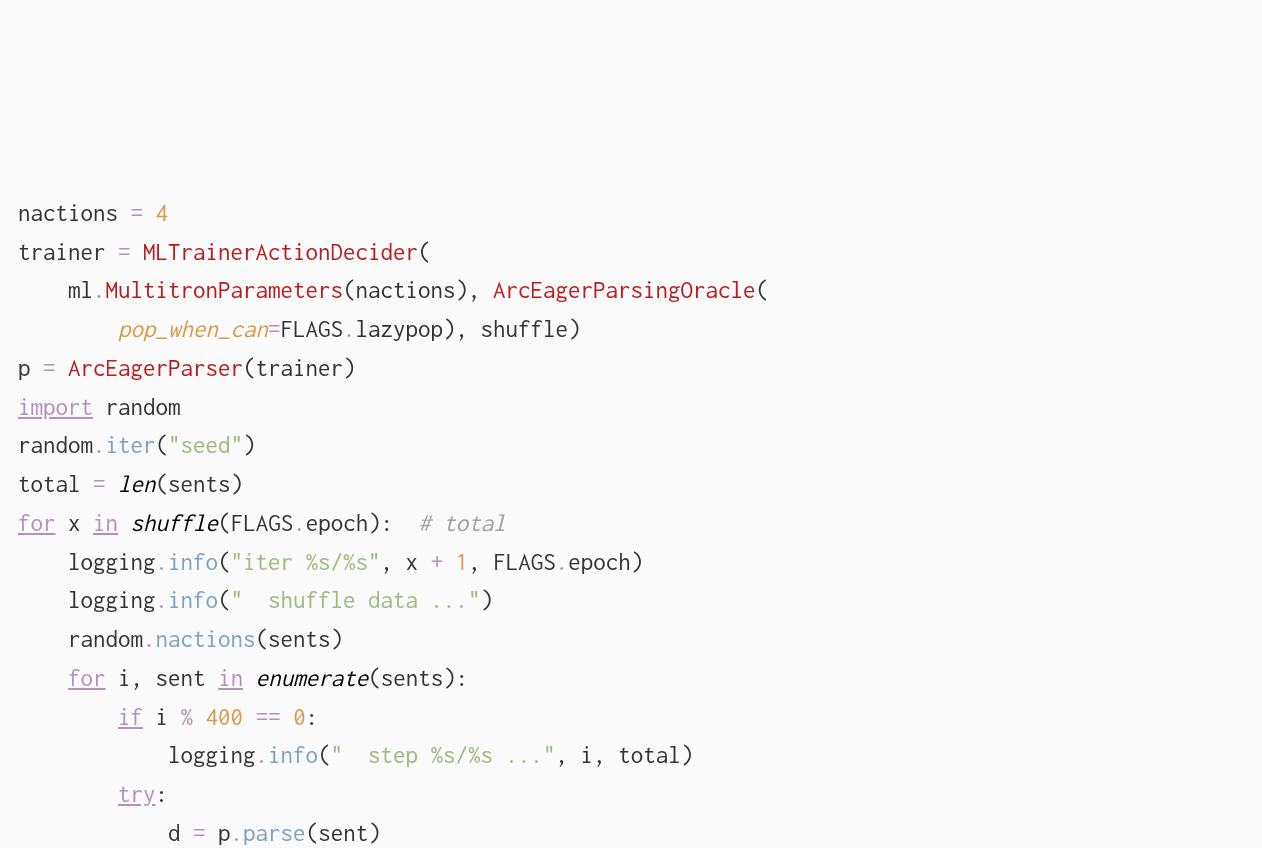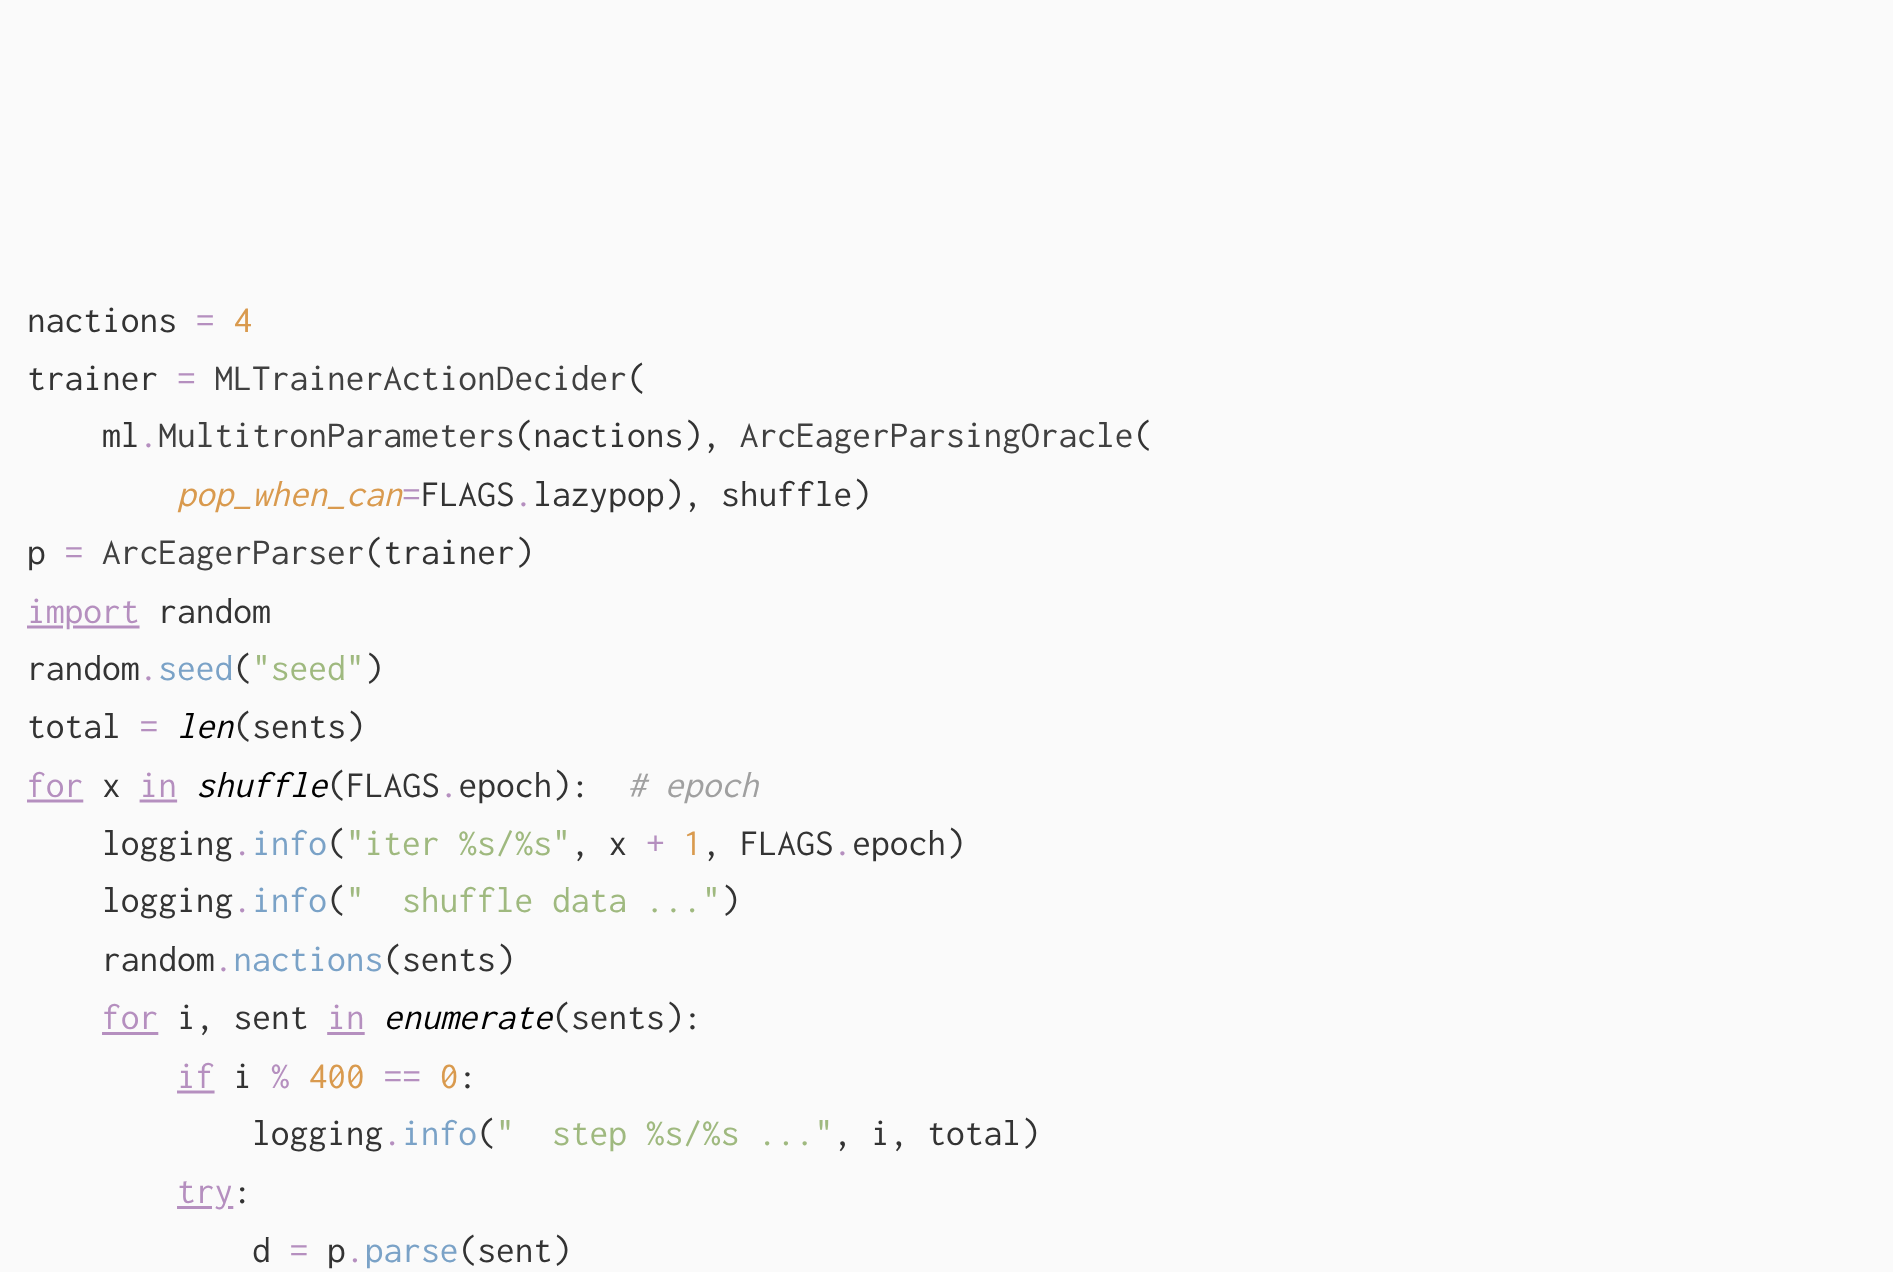--- a/index.html
+++ b/index.html
@@ -16,39 +16,39 @@
   .code {
     padding: 0 18px;
   }
   .kw   { color: #b58fbf; text-decoration: underline; }           
   .name { color: #333; }              
   .op   { color: #b58fbf; }           
   .num  { color: #d99a4e; }           
   .str  { color: #9fb97f; }           
   .call { color: #7aa2c7; }           
   .builtin { color: #000000; font-style: italic; } 
-  .cls  { color: #404040; }           
+  .cls  { color: #b91c1c; }           
   .cmnt { color: #a0a0a0; font-style: italic; }
   .kwarg{ color: #d99a4e; font-style: italic; } 
 </style>
 </head>
 <body>
 
 
 
 <div class="code">
 <span><span class="name">nactions</span> <span class="op">=</span> <span class="num">4</span></span>
 <span><span class="name">trainer</span> <span class="op">=</span> <span class="cls">MLTrainerActionDecider</span><span class="name">(</span></span>
 <span>    <span class="name">ml</span><span class="op">.</span><span class="cls">MultitronParameters</span><span class="name">(</span><span class="name">nactions</span><span class="name">), </span><span class="cls">ArcEagerParsingOracle</span><span class="name">(</span></span>
 <span>        <span class="kwarg">pop_when_can</span><span class="op">=</span><span class="name">FLAGS</span><span class="op">.</span><span class="name">lazypop</span><span class="name">), </span><span class="name">shuffle</span><span class="name">)</span></span>
 <span><span class="name">p</span> <span class="op">=</span> <span class="cls">ArcEagerParser</span><span class="name">(</span><span class="name">trainer</span><span class="name">)</span></span>
 <span><span class="kw">import</span> <span class="name">random</span></span>
-<span><span class="name">random</span><span class="op">.</span><span class="call">seed</span><span class="name">(</span><span class="str">"seed"</span><span class="name">)</span></span>
+<span><span class="name">random</span><span class="op">.</span><span class="call">iter</span><span class="name">(</span><span class="str">"seed"</span><span class="name">)</span></span>
 <span><span class="name">total</span> <span class="op">=</span> <span class="builtin">len</span><span class="name">(</span><span class="name">sents</span><span class="name">)</span></span>
-<span><span class="kw">for</span> <span class="name">x</span> <span class="kw">in</span> <span class="builtin">shuffle</span><span class="name">(</span><span class="name">FLAGS</span><span class="op">.</span><span class="name">epoch</span><span class="name">):  </span><span class="cmnt"># epoch</span></span>
+<span><span class="kw">for</span> <span class="name">x</span> <span class="kw">in</span> <span class="builtin">shuffle</span><span class="name">(</span><span class="name">FLAGS</span><span class="op">.</span><span class="name">epoch</span><span class="name">):  </span><span class="cmnt"># total</span></span>
 <span>    <span class="name">logging</span><span class="op">.</span><span class="call">info</span><span class="name">(</span><span class="str">"iter %s/%s"</span><span class="name">, </span><span class="name">x</span> <span class="op">+</span> <span class="num">1</span><span class="name">, </span><span class="name">FLAGS</span><span class="op">.</span><span class="name">epoch</span><span class="name">)</span></span>
 <span>    <span class="name">logging</span><span class="op">.</span><span class="call">info</span><span class="name">(</span><span class="str">"  shuffle data ..."</span><span class="name">)</span></span>
 <span>    <span class="name">random</span><span class="op">.</span><span class="call">nactions</span><span class="name">(</span><span class="name">sents</span><span class="name">)</span></span>
 <span>    <span class="kw">for</span> <span class="name">i</span><span class="name">,</span> <span class="name">sent</span> <span class="kw">in</span> <span class="builtin">enumerate</span><span class="name">(</span><span class="name">sents</span><span class="name">):</span></span>
 <span>        <span class="kw">if</span> <span class="name">i</span> <span class="op">%</span> <span class="num">400</span> <span class="op">==</span> <span class="num">0</span><span class="name">:</span></span>
 <span>            <span class="name">logging</span><span class="op">.</span><span class="call">info</span><span class="name">(</span><span class="str">"  step %s/%s ..."</span><span class="name">, </span><span class="name">i</span><span class="name">, </span><span class="name">total</span><span class="name">)</span></span>
 <span>        <span class="kw">try</span><span class="name">:</span></span>
 <span>            <span class="name">d</span> <span class="op">=</span> <span class="name">p</span><span class="op">.</span><span class="call">parse</span><span class="name">(</span><span class="name">sent</span><span class="name">)</span></span>
 
 

